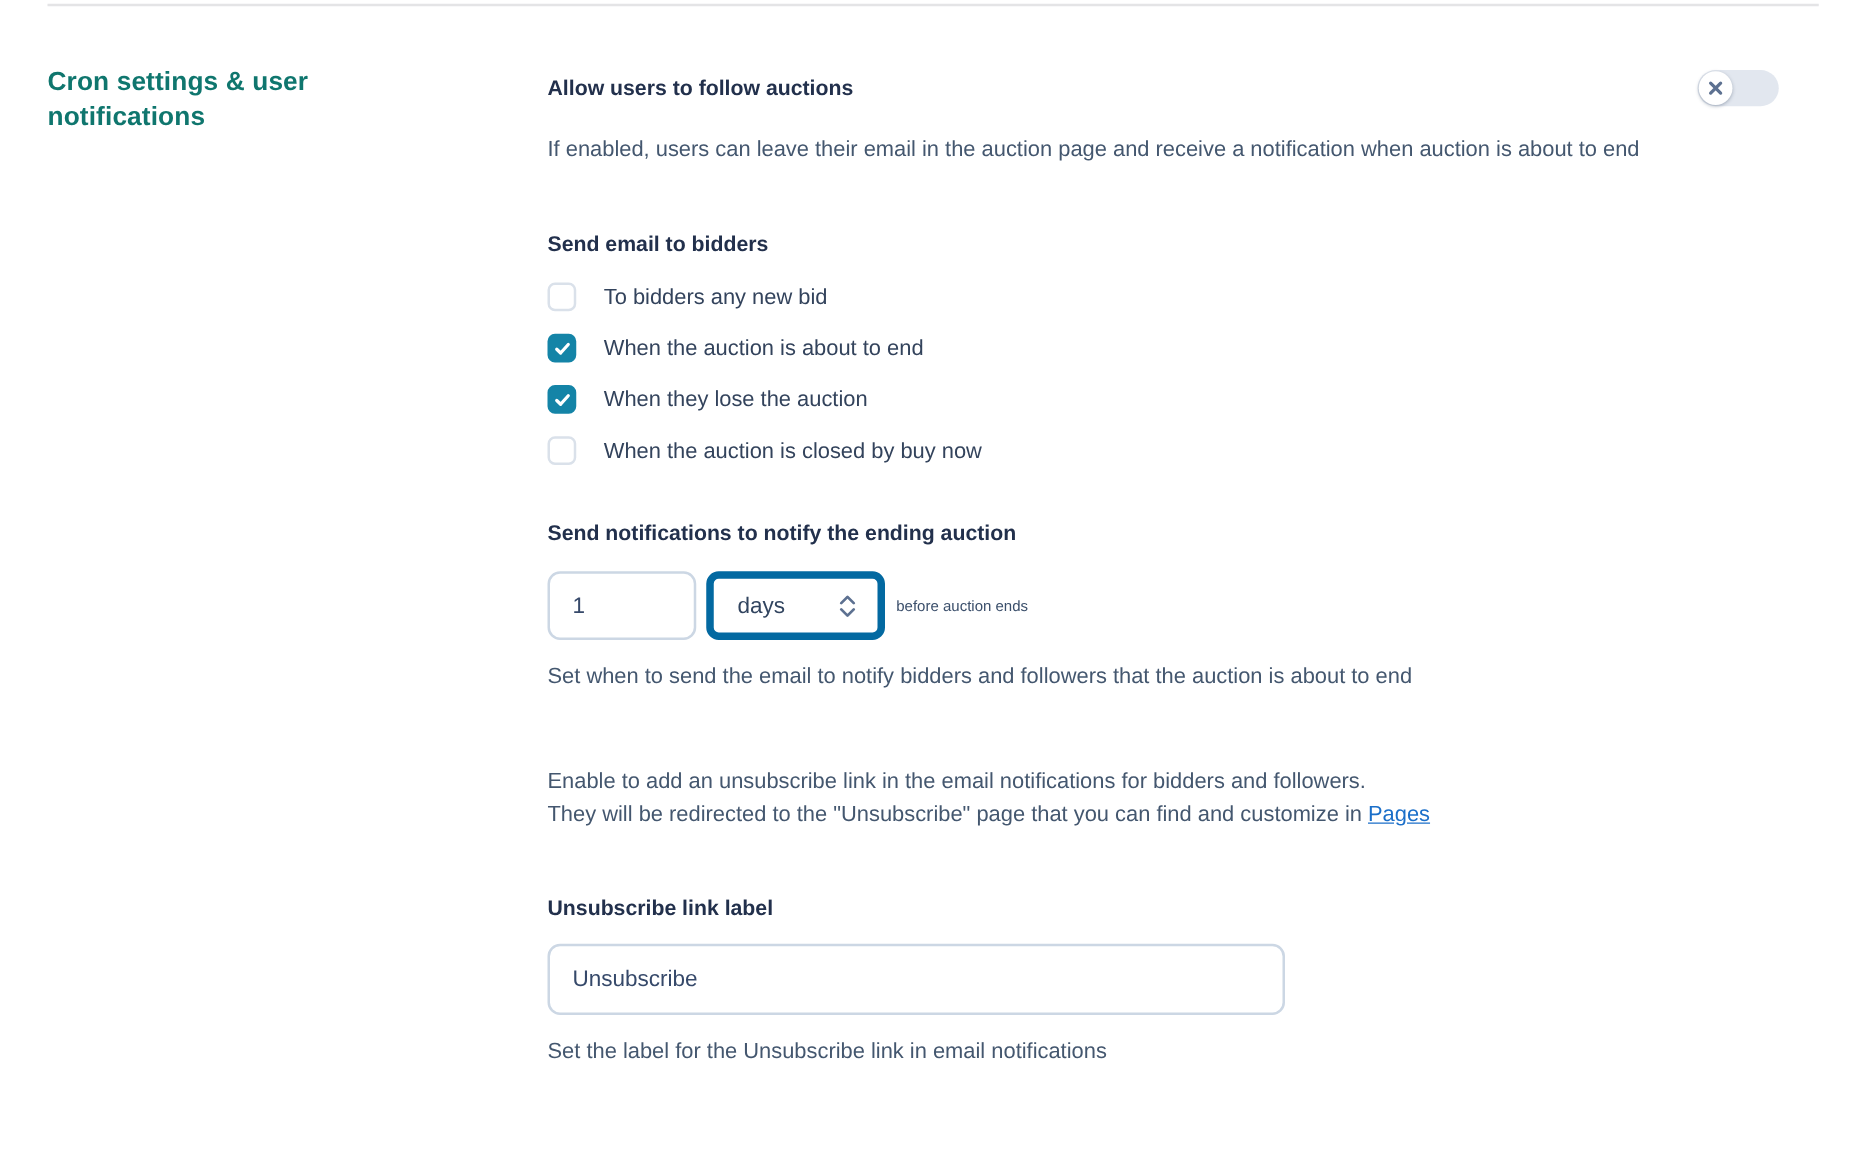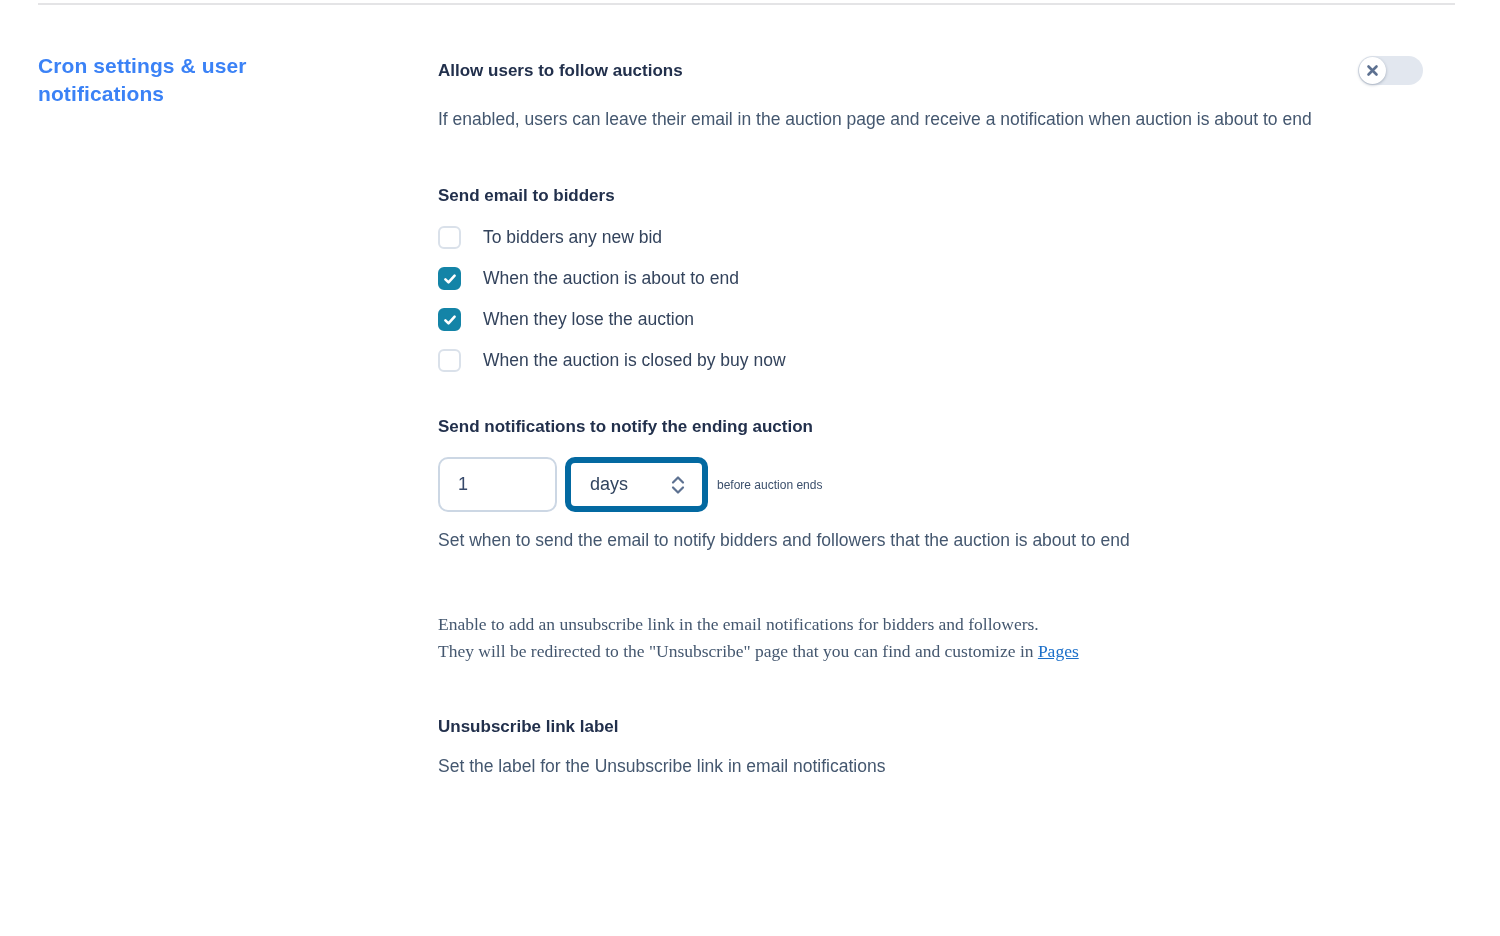--- a/index.html
+++ b/index.html
@@ -9,21 +9,21 @@
     width:1500px; height:936px;
     color:#24334f;
     -webkit-font-smoothing:antialiased;
   }
   .page { width:1500px; height:936px; background:#fff; overflow:hidden; position:relative; }
   .divider { margin:3px 45px 0 38px; border-top:2px solid #e4e4e6; }
   .content { display:flex; padding:0 38px; }
   .left-col { width:400px; flex-shrink:0; padding-top:47px; }
   .section-title {
     font-size:21px; line-height:28px; font-weight:700;
-    color:#3b82f6; letter-spacing:.1px; max-width:290px;
+    color:#0f766e; letter-spacing:.1px; max-width:290px;
   }
   .right-col { flex:1; padding-top:51px; }
 
   .label { font-size:17px; font-weight:700; color:#22304c; line-height:22px; }
   .desc  { font-size:17.5px; font-weight:400; color:#44576f; line-height:27px; max-width:975px; }
 
   .row-between { display:flex; align-items:center; justify-content:space-between; }
 
   
   .toggle {
@@ -74,21 +74,21 @@
   .wide-input { width:590px; height:57px; margin-top:17px; display:block; }
 
   a.link { color:#1b6fc9; text-decoration:underline; cursor:pointer; }
 
   
   .mt-desc1 { margin-top:21px; }
   .mt-sec2  { margin-top:52px; }
   .mt-sec3  { margin-top:44px; }
   .mt-desc2 { margin-top:15px; }
   .mt-sec4  { margin-top:57px; }
-  .mt-desc3 { margin-top:8px;font-family:Liberation Serif, serif; }
+  .mt-desc3 { margin-top:8px; }
   .mt-sec5  { margin-top:51px; }
   .mt-desc4 { margin-top:15px; }
 </style>
 </head>
 <body>
 
 <div class="page">
   <div class="divider"></div>
 
   <div class="content">
@@ -165,18 +165,19 @@
 
       <div class="field mt-sec4">
         <div class="desc mt-desc3">
           <span style="display:block">Enable to add an unsubscribe link in the email notifications for bidders and followers.</span>
           <span style="display:block"><span>They will be redirected to the "Unsubscribe" page that you can find and customize in </span><a class="link">Pages</a></span>
         </div>
       </div>
 
       <div class="field mt-sec5">
         <div class="label">Unsubscribe link label</div>
+        <input class="text-input wide-input" type="text" value="Unsubscribe" style="">
         <div class="desc mt-desc4">Set the label for the Unsubscribe link in email notifications</div>
       </div>
 
     </div>
   </div>
 </div>
 
 </body></html>

